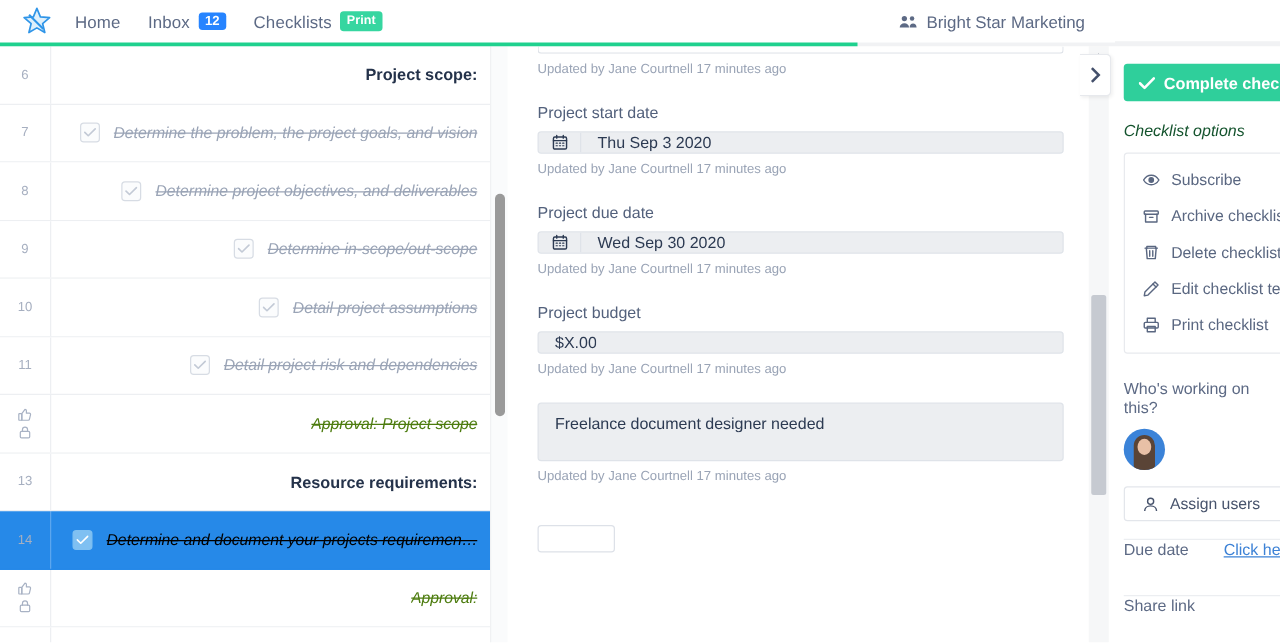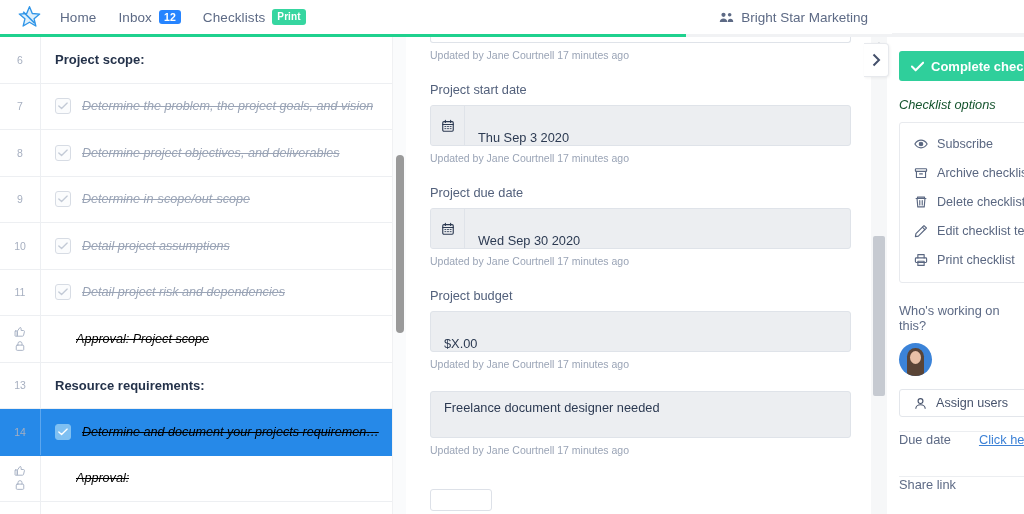--- a/index.html
+++ b/index.html
@@ -68,20 +68,21 @@
     font-size: 10.5px; color: #a6afc0;
     display: flex; flex-direction: column; align-items: center; justify-content: center;
     gap: 2px;
     align-self: stretch;
   }
   .cl-body {
     flex: 1; display: flex; align-items: center; gap: 11px;
     border-left: 1px solid #edeff2;
     height: 100%; padding-left: 14px; padding-right: 10px;
     overflow: hidden;
+    justify-content: flex-end;
   }
   .cl-check {
     width: 16px; height: 16px; flex: 0 0 16px;
     border: 1px solid #d7dce4; border-radius: 3px;
     background: #fbfcfd;
     display: flex; align-items: center; justify-content: center;
     color: #c3cad6; font-size: 11px; line-height: 1;
   }
   .cl-text {
     font-size: 12.6px; color: #9aa4b6;
@@ -91,21 +92,21 @@
   .cl-text.heading {
     font-style: normal; text-decoration: none;
     font-weight: bold; color: #24324a; font-size: 13px;
   }
   .cl-row.selected { background: #2689e8; border-bottom-color: #2689e8; }
   .cl-row.selected .cl-body { border-left-color: rgba(255,255,255,.25); }
   .cl-row.selected .cl-text { color: #000000; }
   .cl-row.selected .cl-check {
     background: #7fc0f2; border-color: #7fc0f2; color: #ffffff;
   }
-  .cl-row.approval .cl-text { color: #000000; margin-left: 21px; }
+  .cl-row.approval .cl-text { color: #4d7c0f; margin-left: 21px; }
 
   
   .sb-scroll {
     position: absolute; top: 37px; left: 392px; width: 14px; height: 477px;
     background: #fafbfc; border-left: 1px solid #f0f1f3;
     z-index: 20;
   }
   .sb-thumb {
     position: absolute; left: 3px; top: 118px; width: 8px; height: 178px;
     background: #9a9a9a; border-radius: 4px;
@@ -118,22 +119,22 @@
   }
   .partial-top-field {
     height: 6px; margin-top: 0px; border: 1px solid #dfe3e9;
     border-top: none; border-radius: 0 0 3px 3px; background: #fff;
     margin-bottom: 3px;
   }
   .field-group { margin-top: 21px; }
   .field-label { font-size: 12.8px; color: #53617c; margin-bottom: 8px; }
   .field-box {
     border: 1px solid #dfe3e9; border-radius: 3px;
-    background: #eceef1; height: 41px;
-    display: flex; align-items: flex-end; overflow: hidden;
+    background: #eceef1; height: 18px;
+    display: flex; align-items: flex-start; overflow: hidden;
   }
   .field-box.tall { height: 47px; align-items: flex-start; padding-top: 8px; }
   .field-icon {
     width: 34px; flex: 0 0 34px; height: 100%;
     display: flex; align-items: center; justify-content: center;
     border-right: 1px solid #dfe3e9; background: #eceef1; color: #2c3a52;
   }
   .field-value {
     font-size: 12.8px; color: #2c3a52; padding-left: 13px;
     white-space: nowrap; overflow: hidden;

